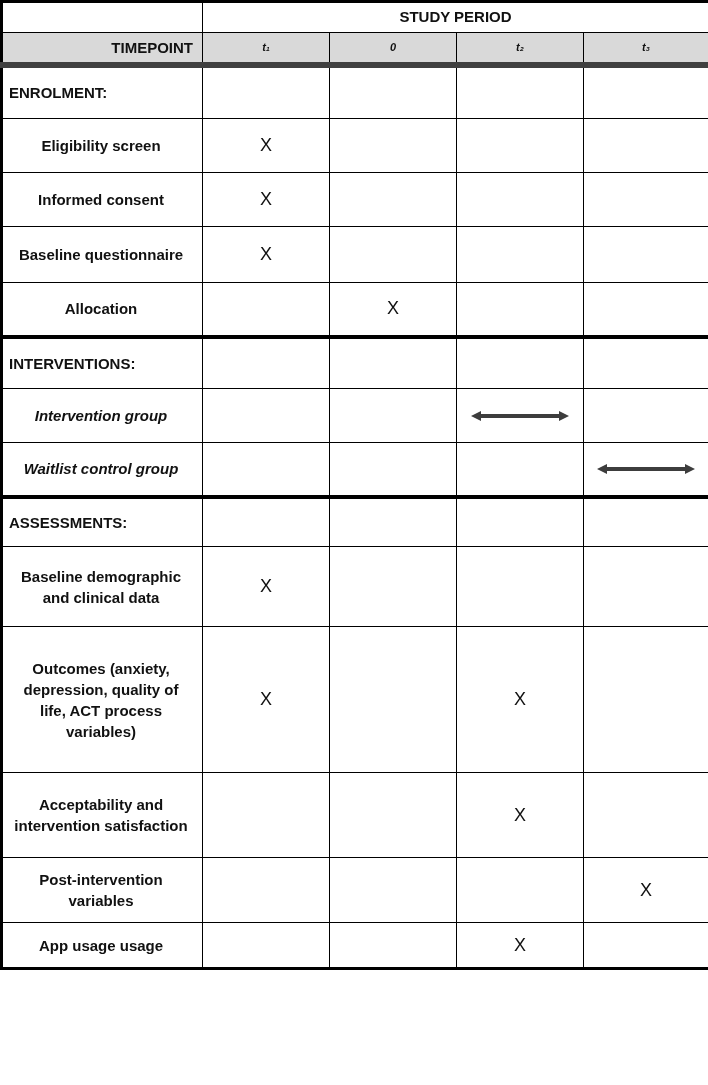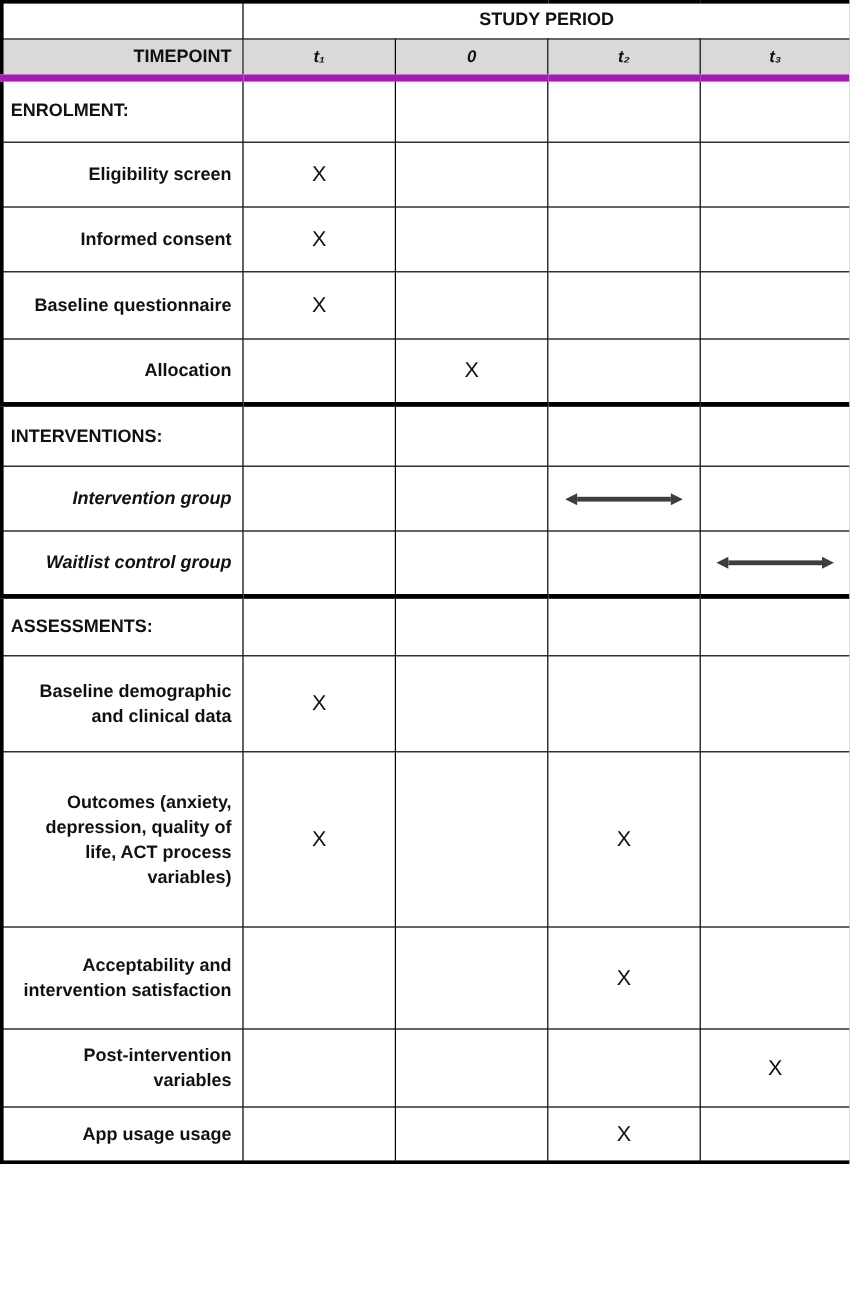--- a/index.html
+++ b/index.html
@@ -30,50 +30,50 @@
     font-weight: bold;
     font-size: 15px;
     text-align: center;
     padding: 3px 5px;
     line-height: 1.25;
   }
   .gray { background: #d9d9d9; }
   .tp {
     font-weight: bold;
     font-style: italic;
-    font-size: 14px;
+    font-size: 11px;
     text-align: center;
   }
   .timepoint-lbl {
     font-weight: bold;
     font-size: 15px;
     text-align: right;
     padding-right: 9px;
   }
 
   
   .lbl {
     font-weight: bold;
     font-size: 15px;
-    text-align: right;
+    text-align: center;
     padding: 4px 9px 4px 6px;
     line-height: 1.4;
   }
   .lbl.section { text-align: left; padding: 4px 6px; }
   .lbl.italic { font-style: italic; }
 
   .mark {
     text-align: center;
     font-size: 18px;
     font-weight: 400;
     color: #111;
   }
 
   
-  tr.sep-heavy > th, tr.sep-heavy > td { border-bottom: 6px solid #a21caf; }
+  tr.sep-heavy > th, tr.sep-heavy > td { border-bottom: 6px solid #404040; }
   tr.sep > th, tr.sep > td { border-bottom: 4px solid #000; }
 
   
   .dbl-arrow {
     display: flex;
     align-items: center;
     width: 98px;
     margin: 0 auto;
   }
   .dbl-arrow::before {

